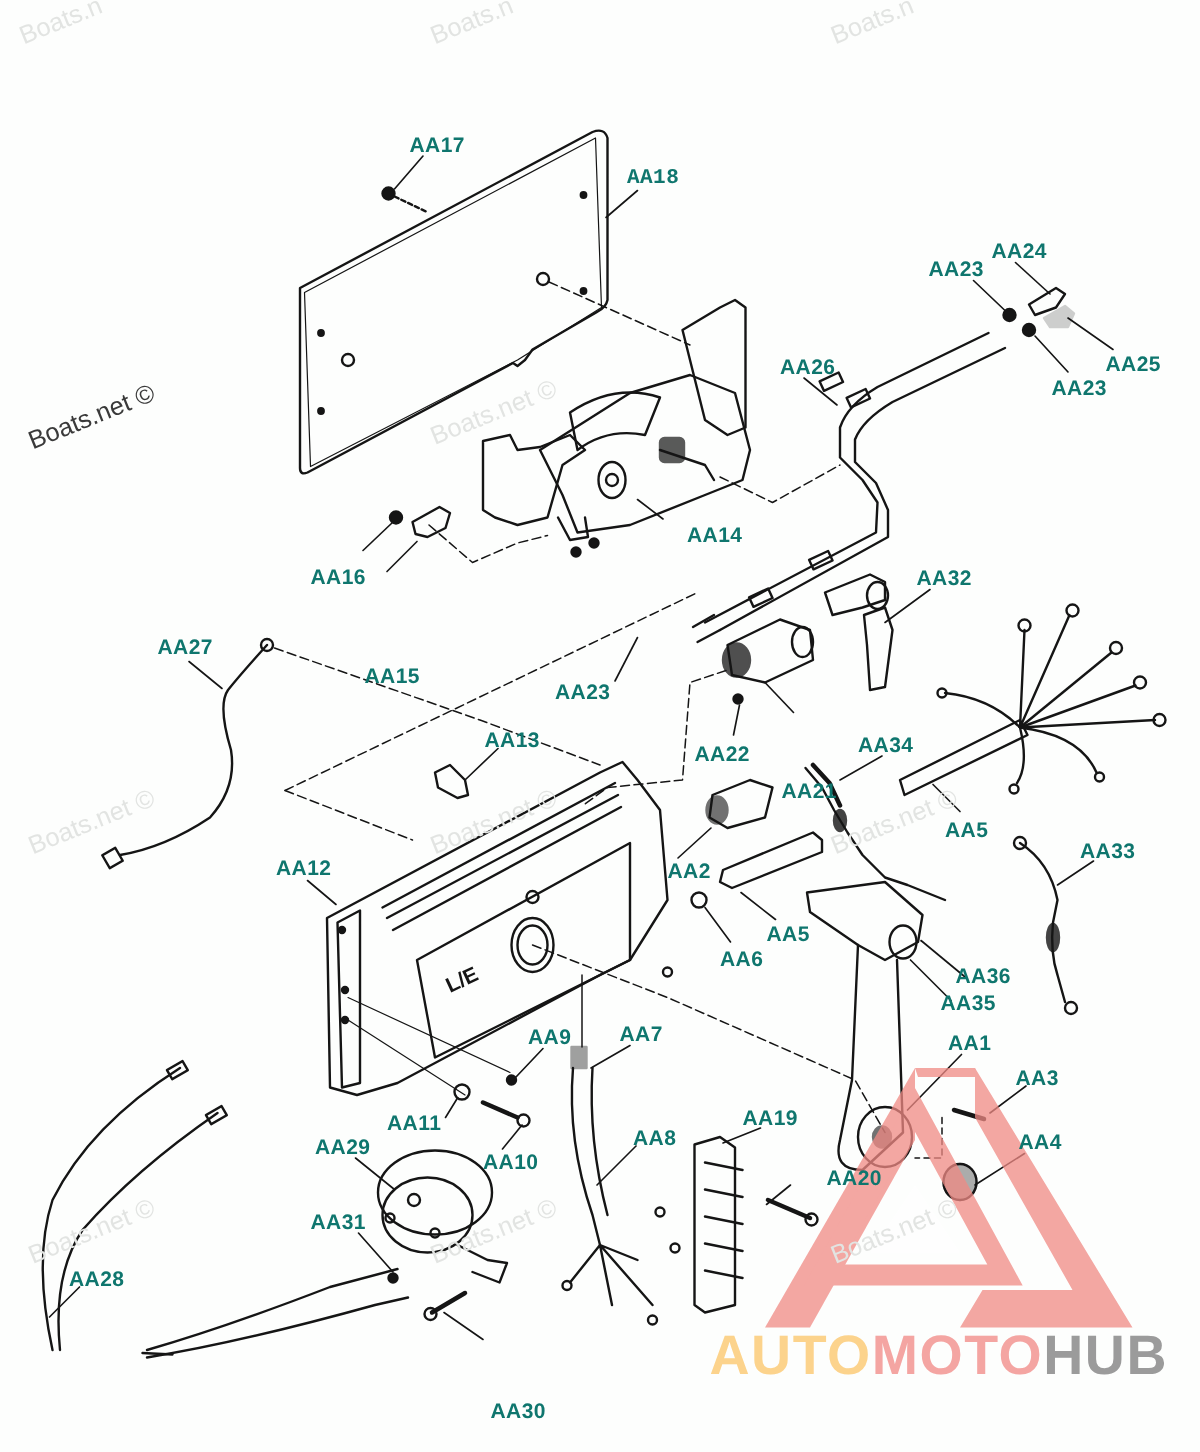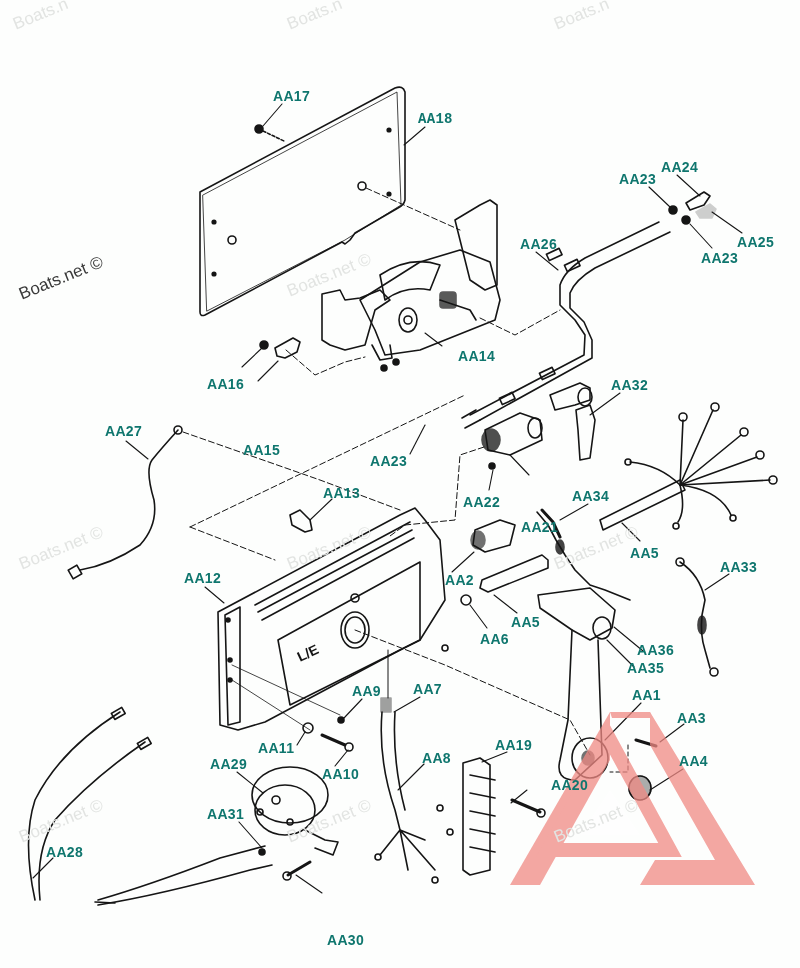--- a/index.html
+++ b/index.html
@@ -336,13 +336,16 @@
       <div class="callout" style="left: 422px; top: 751px;">AA8</div>
       <div class="callout" style="left: 679px; top: 754px;">AA4</div>
       <div class="callout" style="left: 210px; top: 757px;">AA29</div>
       <div class="callout" style="left: 322px; top: 767px;">AA10</div>
       <div class="callout" style="left: 519px; top: 778px; margin-left: 32px;">AA20</div>
       <div class="callout" style="left: 207px; top: 807px;">AA31</div>
       <div class="callout" style="left: 46px; top: 845px;">AA28</div>
       <div class="callout" style="left: 327px; top: 933px;">AA30</div>
     </div>
 
+  <div class="logo">
+    <span style="color: rgb(252, 211, 140);">AUTO</span><span style="color: rgb(244, 165, 162);">MOTO</span><span style="color: rgb(155, 155, 155);">HUB</span>
+  </div>
 </div>
 
 </body></html>

